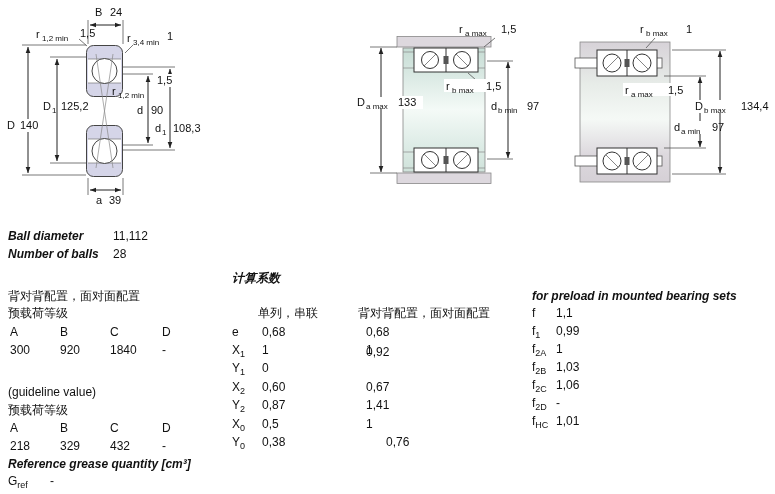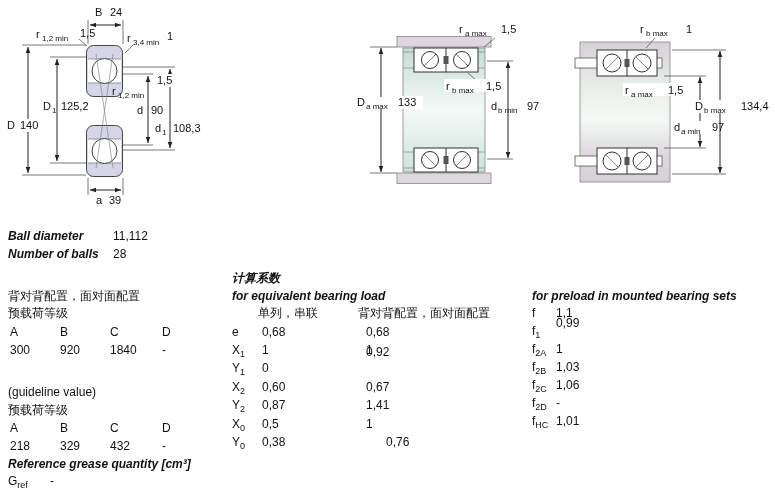--- a/index.html
+++ b/index.html
@@ -248,21 +248,20 @@
   <span class="txt" style="left:10px;top:439px">218</span>
   <span class="txt" style="left:60px;top:439px">329</span>
   <span class="txt" style="left:110px;top:439px">432</span>
   <span class="txt" style="left:162px;top:439px">-</span>
 
   <span class="txt b" style="left:8px;top:457px">Reference grease quantity [cm³]</span>
   <span class="txt" style="left:8px;top:474px"><span>G</span><sub>ref</sub></span>
   <span class="txt" style="left:50px;top:474px">-</span>
 
   <span class="txt b" style="left:232px;top:271px">计算系数</span>
-  <span class="txt b" style="left:232px;top:289px">for equivalent bearing load</span>
   <span class="txt" style="left:258px;top:306px">单列，串联</span>
   <span class="txt" style="left:358px;top:306px">背对背配置，面对面配置</span>
 
   <span class="txt" style="left:232px;top:325px"><span>e</span><sub></sub></span>
   <span class="txt" style="left:262px;top:325px">0,68</span>
   <span class="txt" style="left:366px;top:325px">0,68</span>
 
   <span class="txt" style="left:232px;top:343px"><span>X</span><sub>1</sub></span>
   <span class="txt" style="left:262px;top:343px">1</span>
   <span class="txt" style="left:366px;top:343px">1</span>
@@ -286,21 +285,21 @@
   <span class="txt" style="left:232px;top:435px"><span>Y</span><sub>0</sub></span>
   <span class="txt" style="left:262px;top:435px">0,38</span>
   <span class="txt" style="left:386px;top:435px">0,76</span>
 
   <span class="txt b" style="left:532px;top:289px">for preload in mounted bearing sets</span>
 
   <span class="txt" style="left:532px;top:306px"><span>f</span><sub></sub></span>
   <span class="txt" style="left:556px;top:306px">1,1</span>
 
   <span class="txt" style="left:532px;top:324px"><span>f</span><sub>1</sub></span>
-  <span class="txt" style="left:556px;top:316px">0,99</span>
+  <span class="txt" style="left:556px;top:324px">0,99</span>
 
   <span class="txt" style="left:532px;top:342px"><span>f</span><sub>2A</sub></span>
   <span class="txt" style="left:556px;top:342px">1</span>
 
   <span class="txt" style="left:532px;top:360px"><span>f</span><sub>2B</sub></span>
   <span class="txt" style="left:556px;top:360px">1,03</span>
 
   <span class="txt" style="left:532px;top:378px"><span>f</span><sub>2C</sub></span>
   <span class="txt" style="left:556px;top:378px">1,06</span>
 

